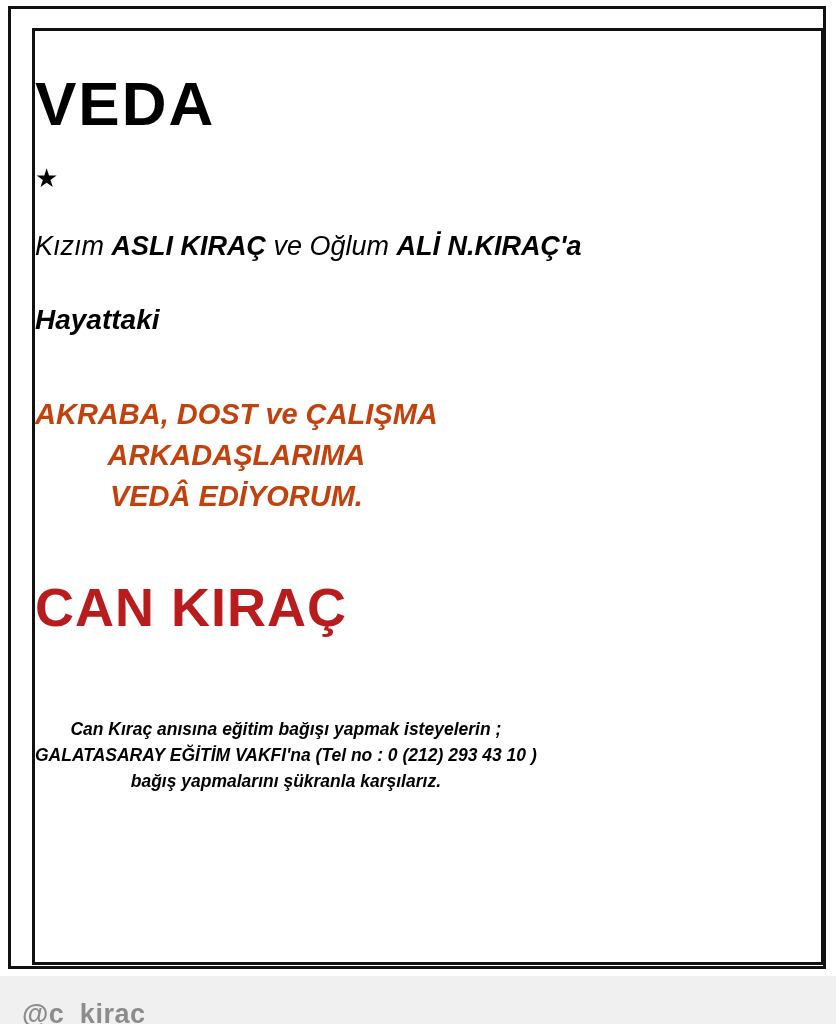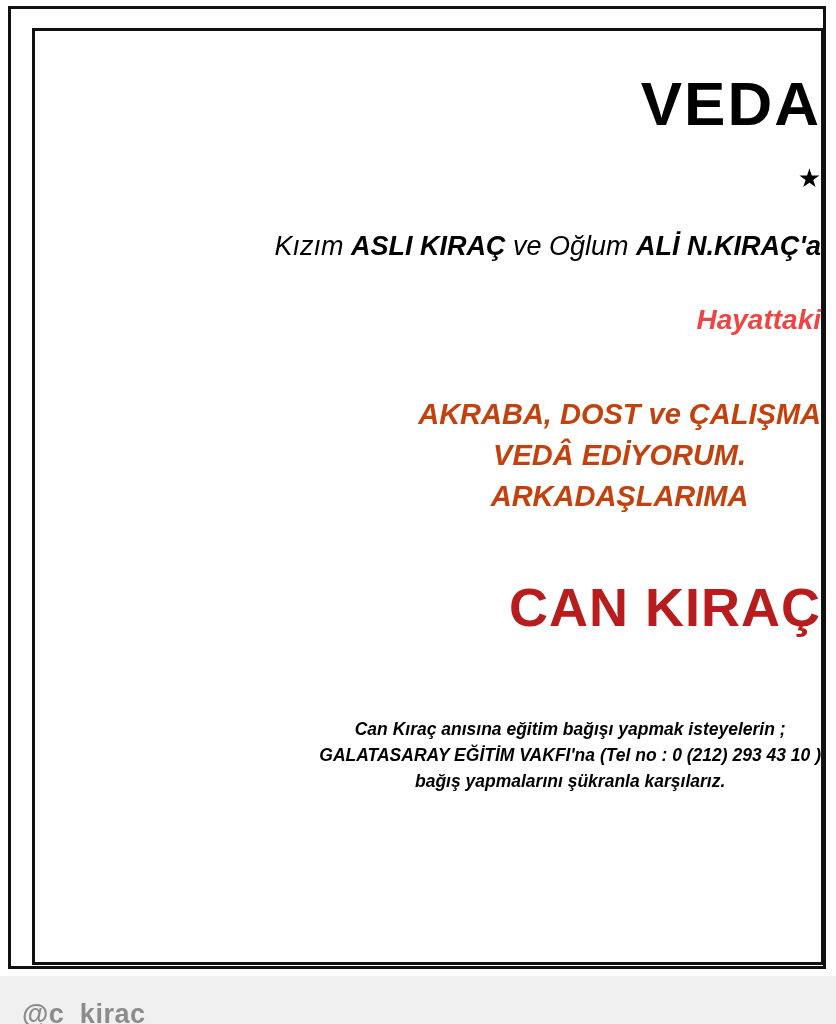--- a/index.html
+++ b/index.html
@@ -36,22 +36,21 @@
     position: absolute;
     left: 21px;
     top: 19px;
     width: 792px;
     height: 937px;
     border: 3px solid #111111;
     background: #ffffff;
     box-sizing: border-box;
     display: flex;
     flex-direction: column;
-    align-items: flex-end;
-    padding-left: 28px;
+    align-items: flex-start;
   }
   .headline {
     margin-top: 42px;
     font-size: 62px;
     font-weight: bold;
     letter-spacing: 2px;
     color: #000000;
     font-family: "Liberation Sans", sans-serif;
     line-height: 1;
   }
@@ -70,21 +69,21 @@
     line-height: 1.45;
   }
   .dedication .strong {
     font-weight: bold;
   }
   .middle-line {
     margin-top: 38px;
     font-style: italic;
     font-weight: bold;
     font-size: 28px;
-    color: #ef4444;
+    color: #000000;
   }
   .body-block {
     margin-top: 58px;
     text-align: center;
     font-style: italic;
     font-weight: bold;
     font-size: 29px;
     line-height: 1.42;
     color: #c2410c;
   }
@@ -138,22 +137,22 @@
       <div class="dedication">
         <div>
           <span>Kızım </span><span class="strong">ASLI KIRAÇ</span><span> ve </span><span>Oğlum </span><span class="strong">ALİ N.KIRAÇ'a</span>
         </div>
       </div>
 
       <div class="middle-line">Hayattaki</div>
 
       <div class="body-block">
         <div>AKRABA, DOST ve ÇALIŞMA</div>
+        <div>ARKADAŞLARIMA</div>
         <div>VEDÂ EDİYORUM.</div>
-        <div>ARKADAŞLARIMA</div>
       </div>
 
       <div class="signature">CAN KIRAÇ</div>
 
       <div class="footnote">
         <div>Can Kıraç anısına eğitim bağışı yapmak isteyelerin ;</div>
         <div>GALATASARAY EĞİTİM VAKFI'na (Tel no : 0 (212) 293 43 10 )</div>
         <div>bağış yapmalarını şükranla karşılarız.</div>
       </div>
 

